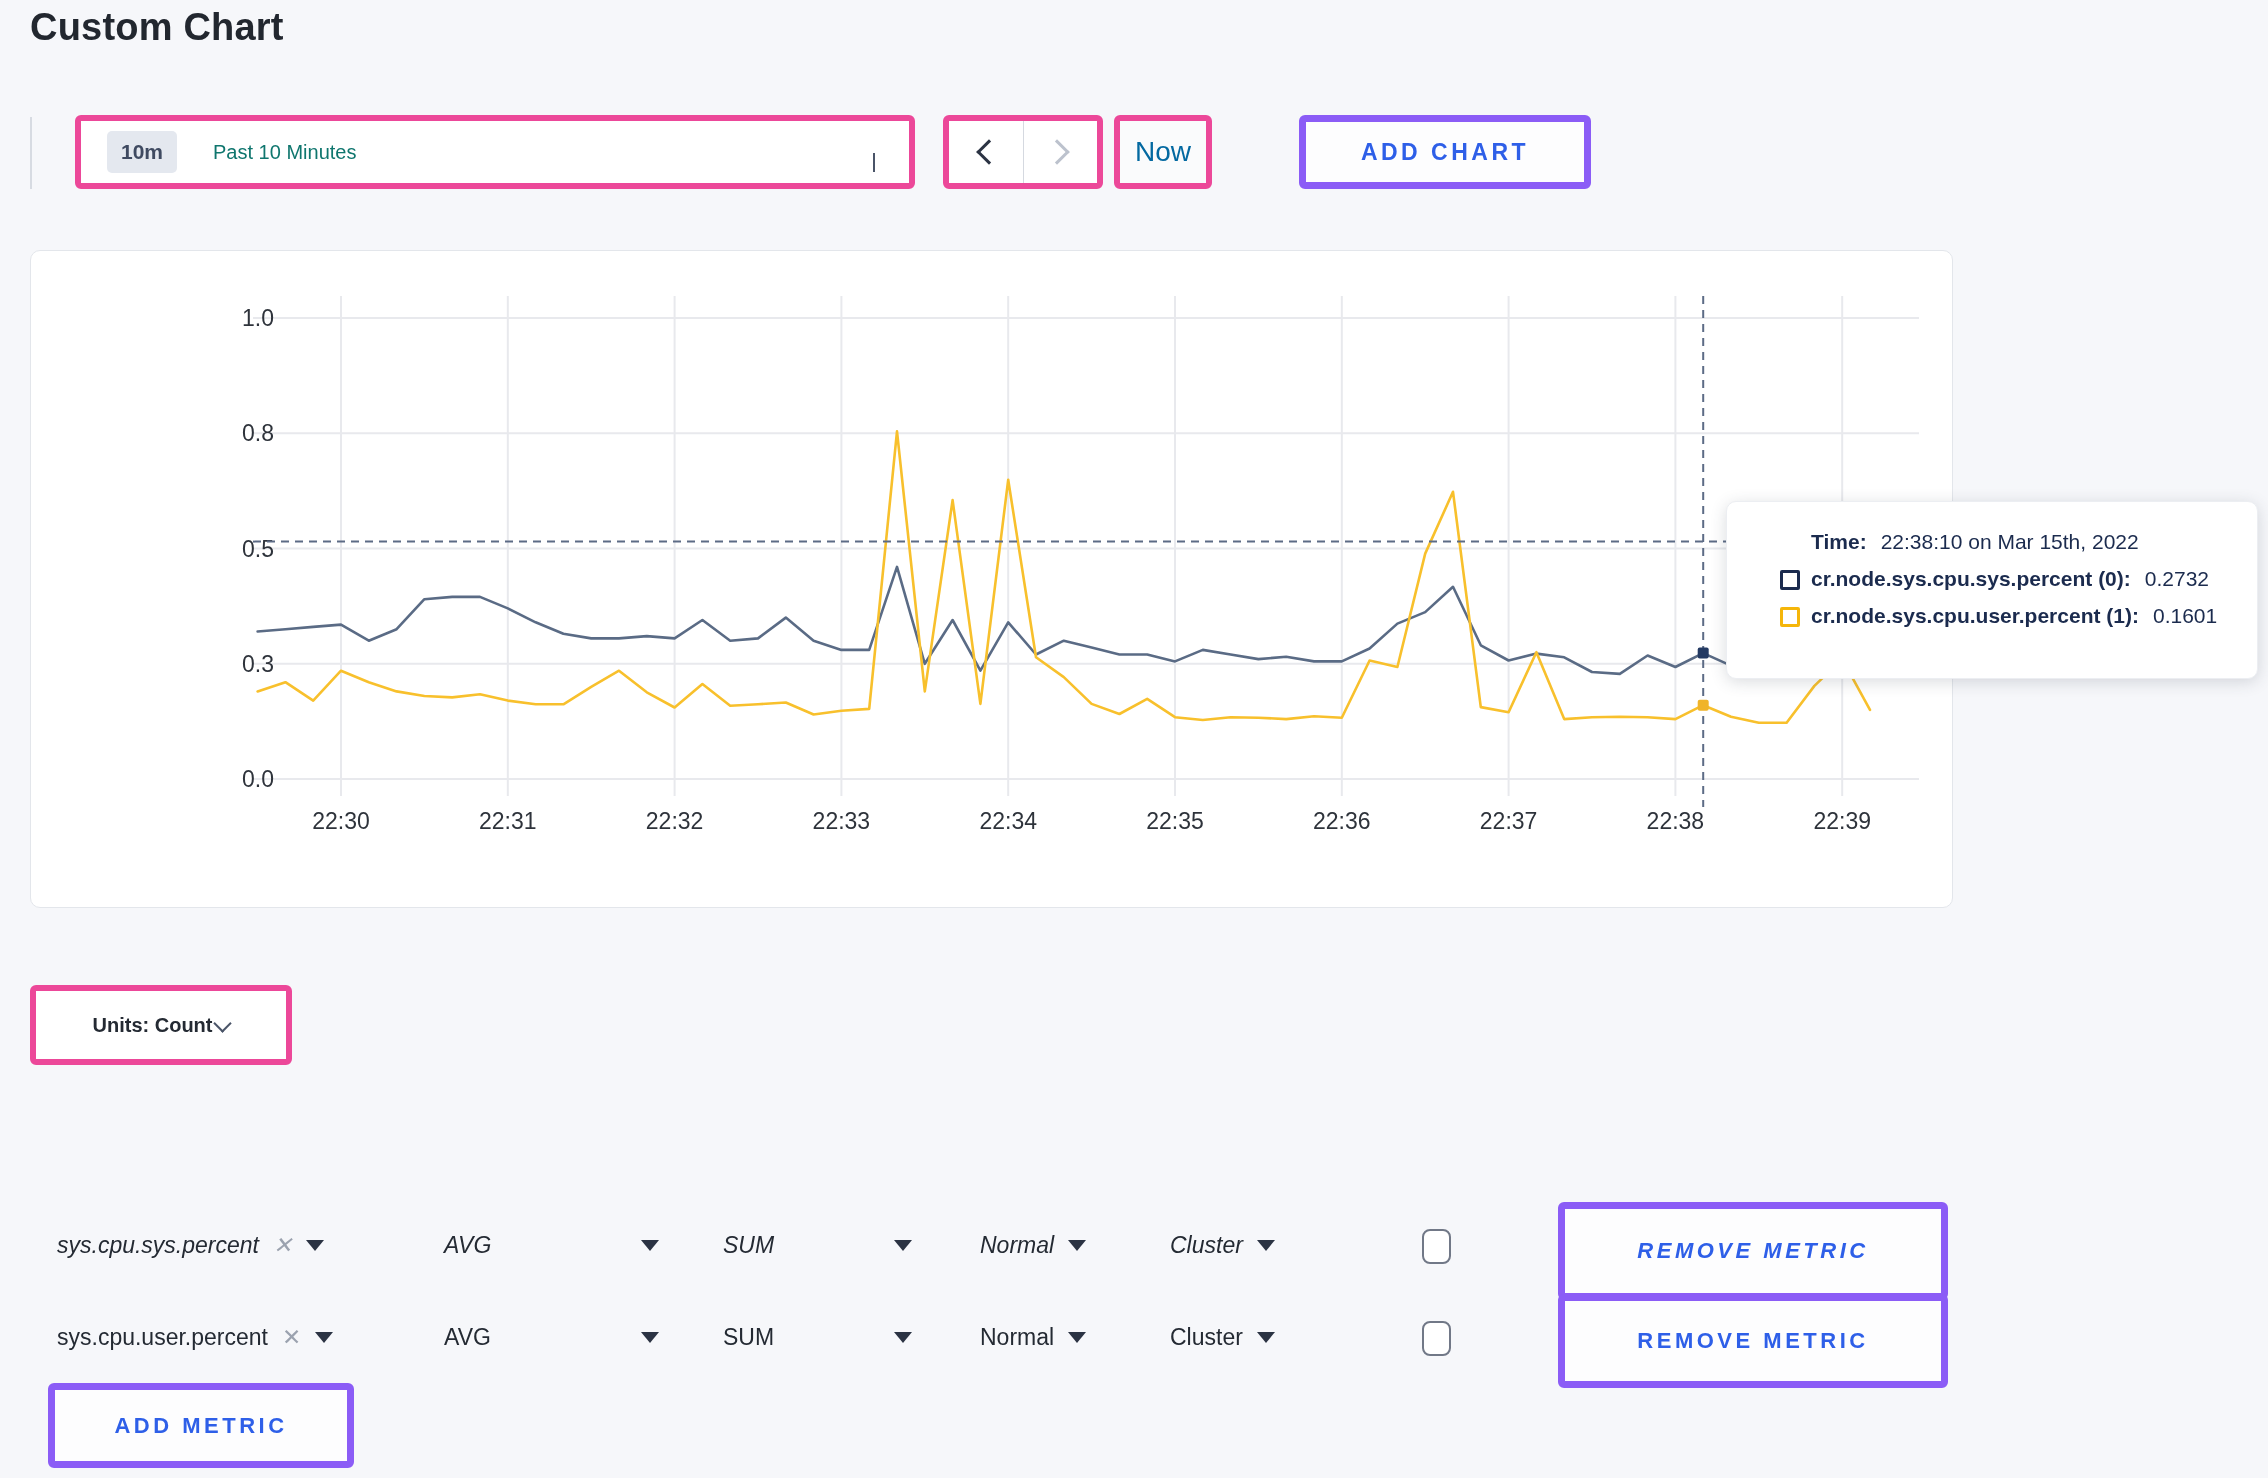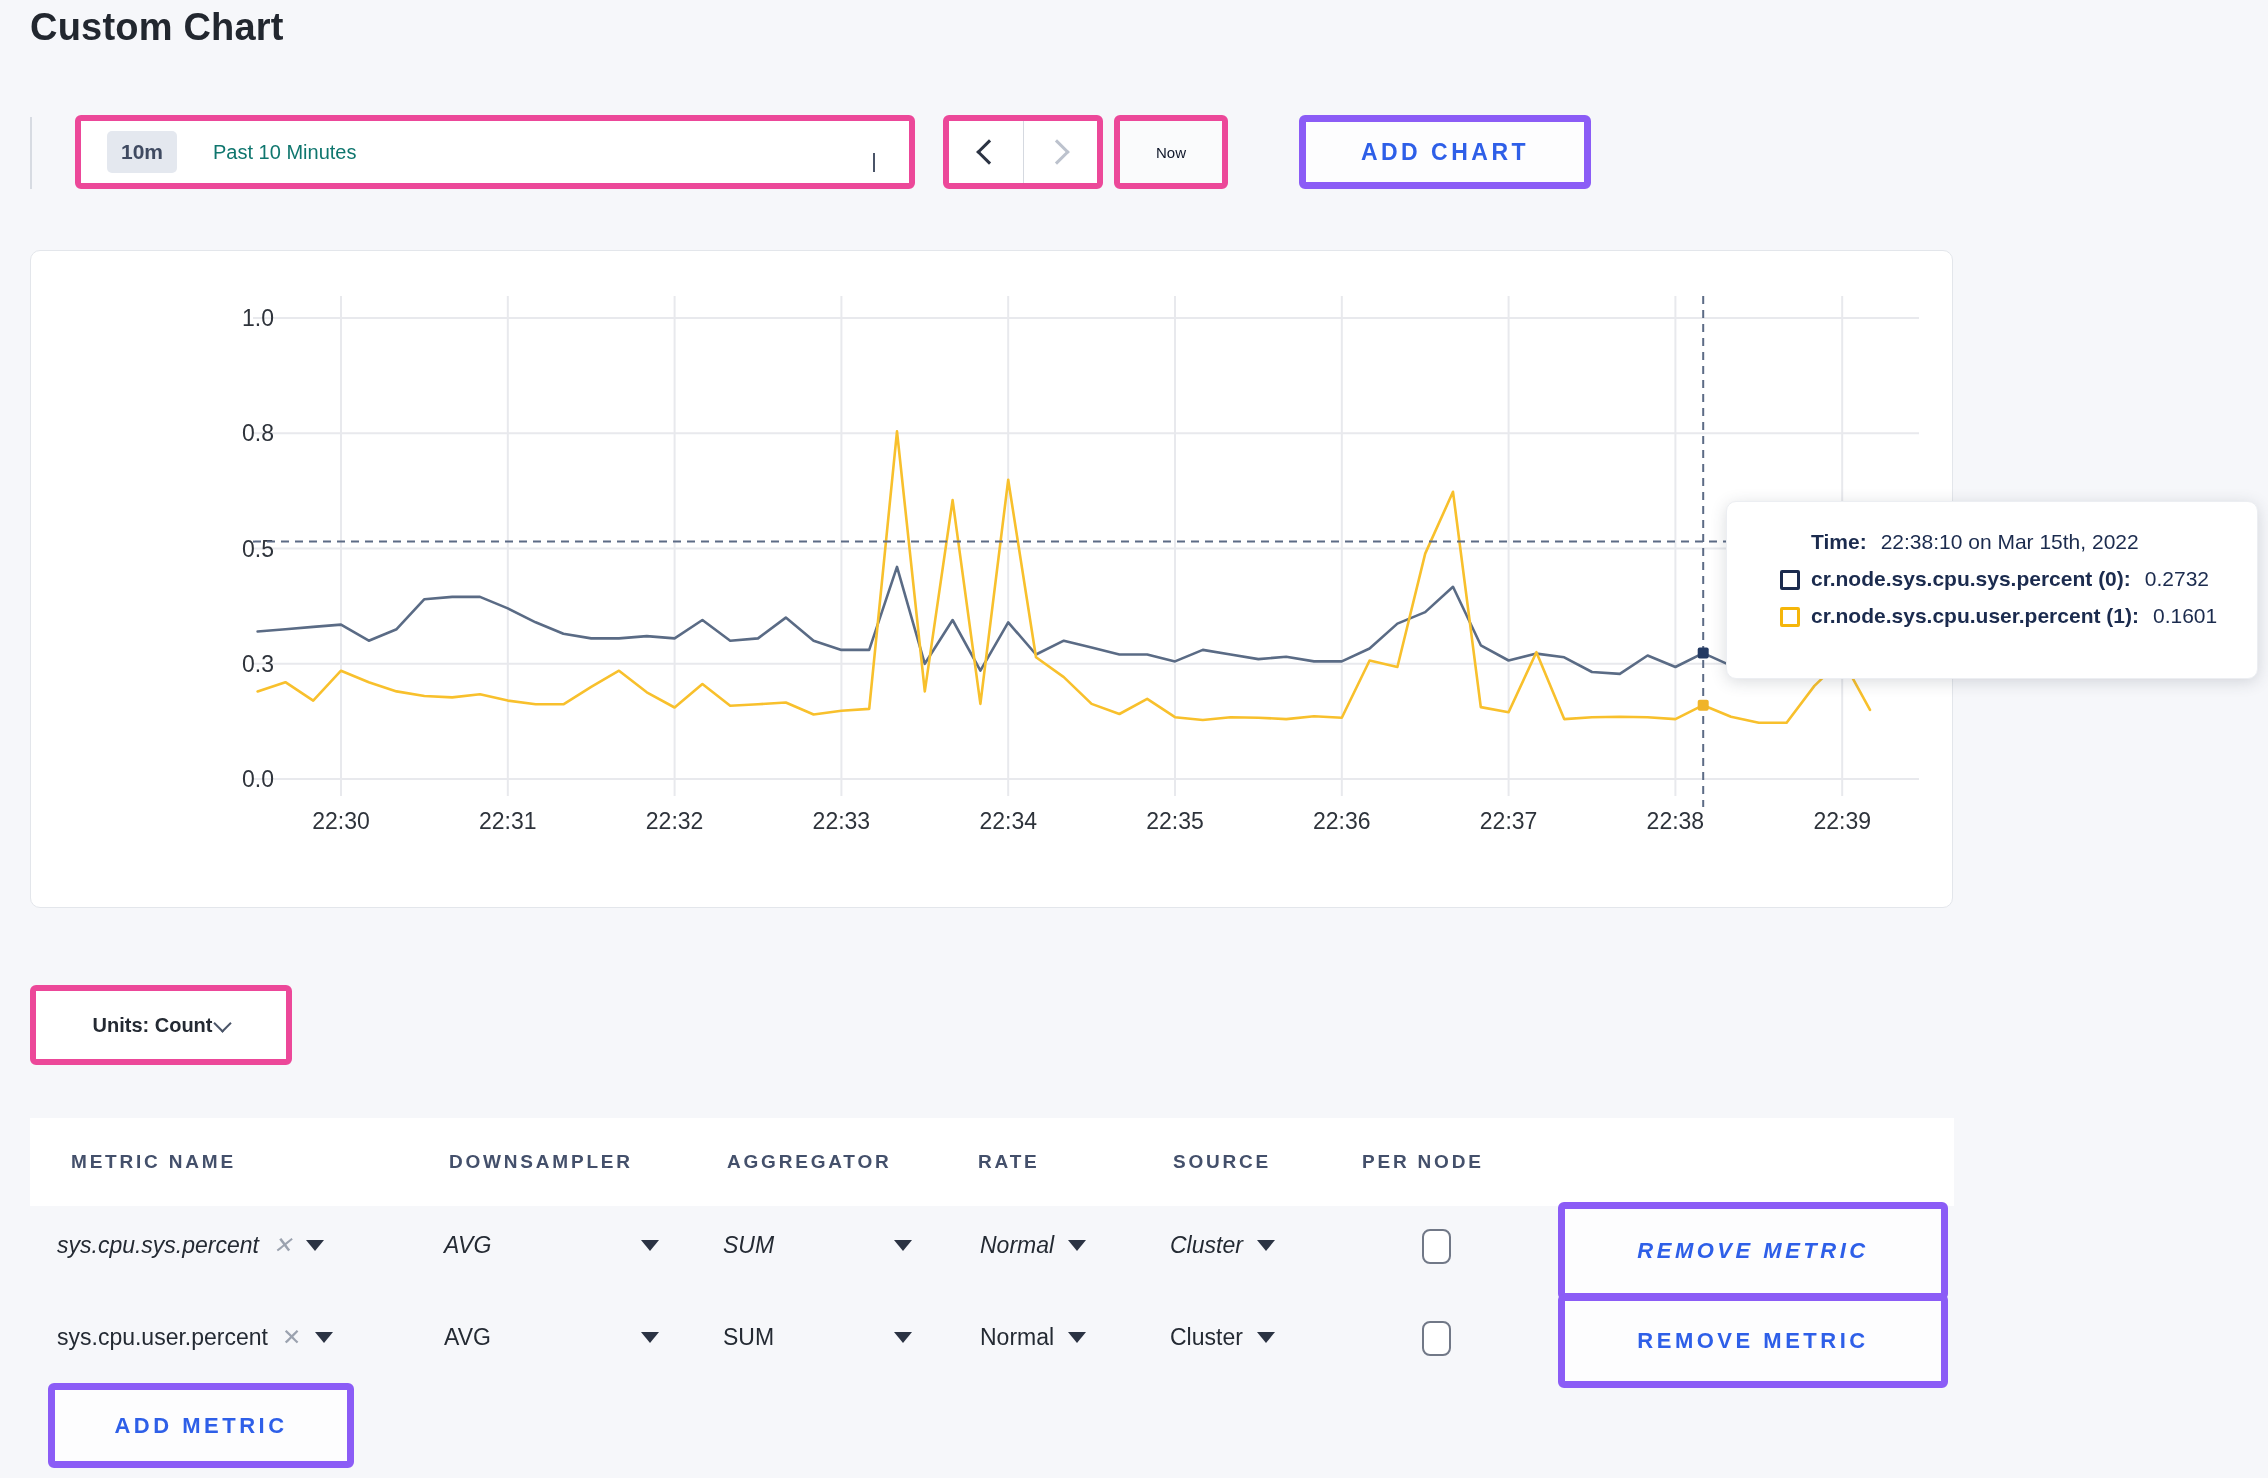--- a/index.html
+++ b/index.html
@@ -21,22 +21,22 @@
   .dd-chev{position:absolute;right:34px;top:32px;}
 
   .nav-group{left:943px;top:115px;width:160px;height:74px;padding:0;}
   .nav-cell{flex:1;height:100%;display:flex;align-items:center;justify-content:center;cursor:pointer;}
   .nav-cell:first-child{border-right:1px solid #d5d9e0;}
   .chev-left{width:15px;height:15px;border-top:3px solid #2b3343;border-left:3px solid #2b3343;
              transform:rotate(-45deg);margin-left:6px;}
   .chev-right{width:15px;height:15px;border-top:3px solid #bcc2cd;border-right:3px solid #bcc2cd;
               transform:rotate(45deg);margin-right:6px;}
 
-  .now-btn{left:1114px;top:115px;width:114px;height:74px;justify-content:center;
-           color:#0f172a;font-size:15px;background:#fafbfc;cursor:default;}
+  .now-btn{left:1114px;top:115px;width:98px;height:74px;justify-content:center;
+           color:#0369a1;font-size:28px;background:#fafbfc;cursor:default;}
 
   .ghost-btn{display:flex;align-items:center;justify-content:center;background:#fdfdfe;
              border:7px solid #8b5cf6;border-radius:6px;color:#2e5fe8;font-weight:700;
              font-size:23px;letter-spacing:3.5px;cursor:pointer;}
   .add-chart-btn{left:1299px;top:115px;width:292px;height:74px;}
 
   .chart-card{left:30px;top:250px;width:1923px;height:658px;background:#fff;
               border:1px solid #e3e6eb;border-radius:10px;}
   .chart-svg{position:absolute;left:0;top:0;width:1923px;height:658px;}
   .axis-label{font-size:23px;fill:#2e333b;font-family:"Liberation Sans",sans-serif;}
@@ -158,28 +158,20 @@
       <span>0.1601</span>
     </div>
   </div>
 
   <div class="abs control units-btn">
     <span>Units: Count</span>
     <span class="units-chev"></span>
   </div>
 
 
-  <div class="abs table-header">
-    <span class="th" style="left:41px">METRIC NAME</span>
-    <span class="th" style="left:419px">DOWNSAMPLER</span>
-    <span class="th" style="left:697px">AGGREGATOR</span>
-    <span class="th" style="left:948px">RATE</span>
-    <span class="th" style="left:1143px">SOURCE</span>
-    <span class="th" style="left:1332px">PER NODE</span>
-  </div>
 
   <div class="abs metric-row row-1">
     <div class="cell" style="left:27px">
       <span>sys.cpu.sys.percent</span>
       <span class="clear-x">✕</span>
       <span class="caret"></span>
     </div>
     <div class="cell" style="left:414px">
       <span>AVG</span>
     </div>

